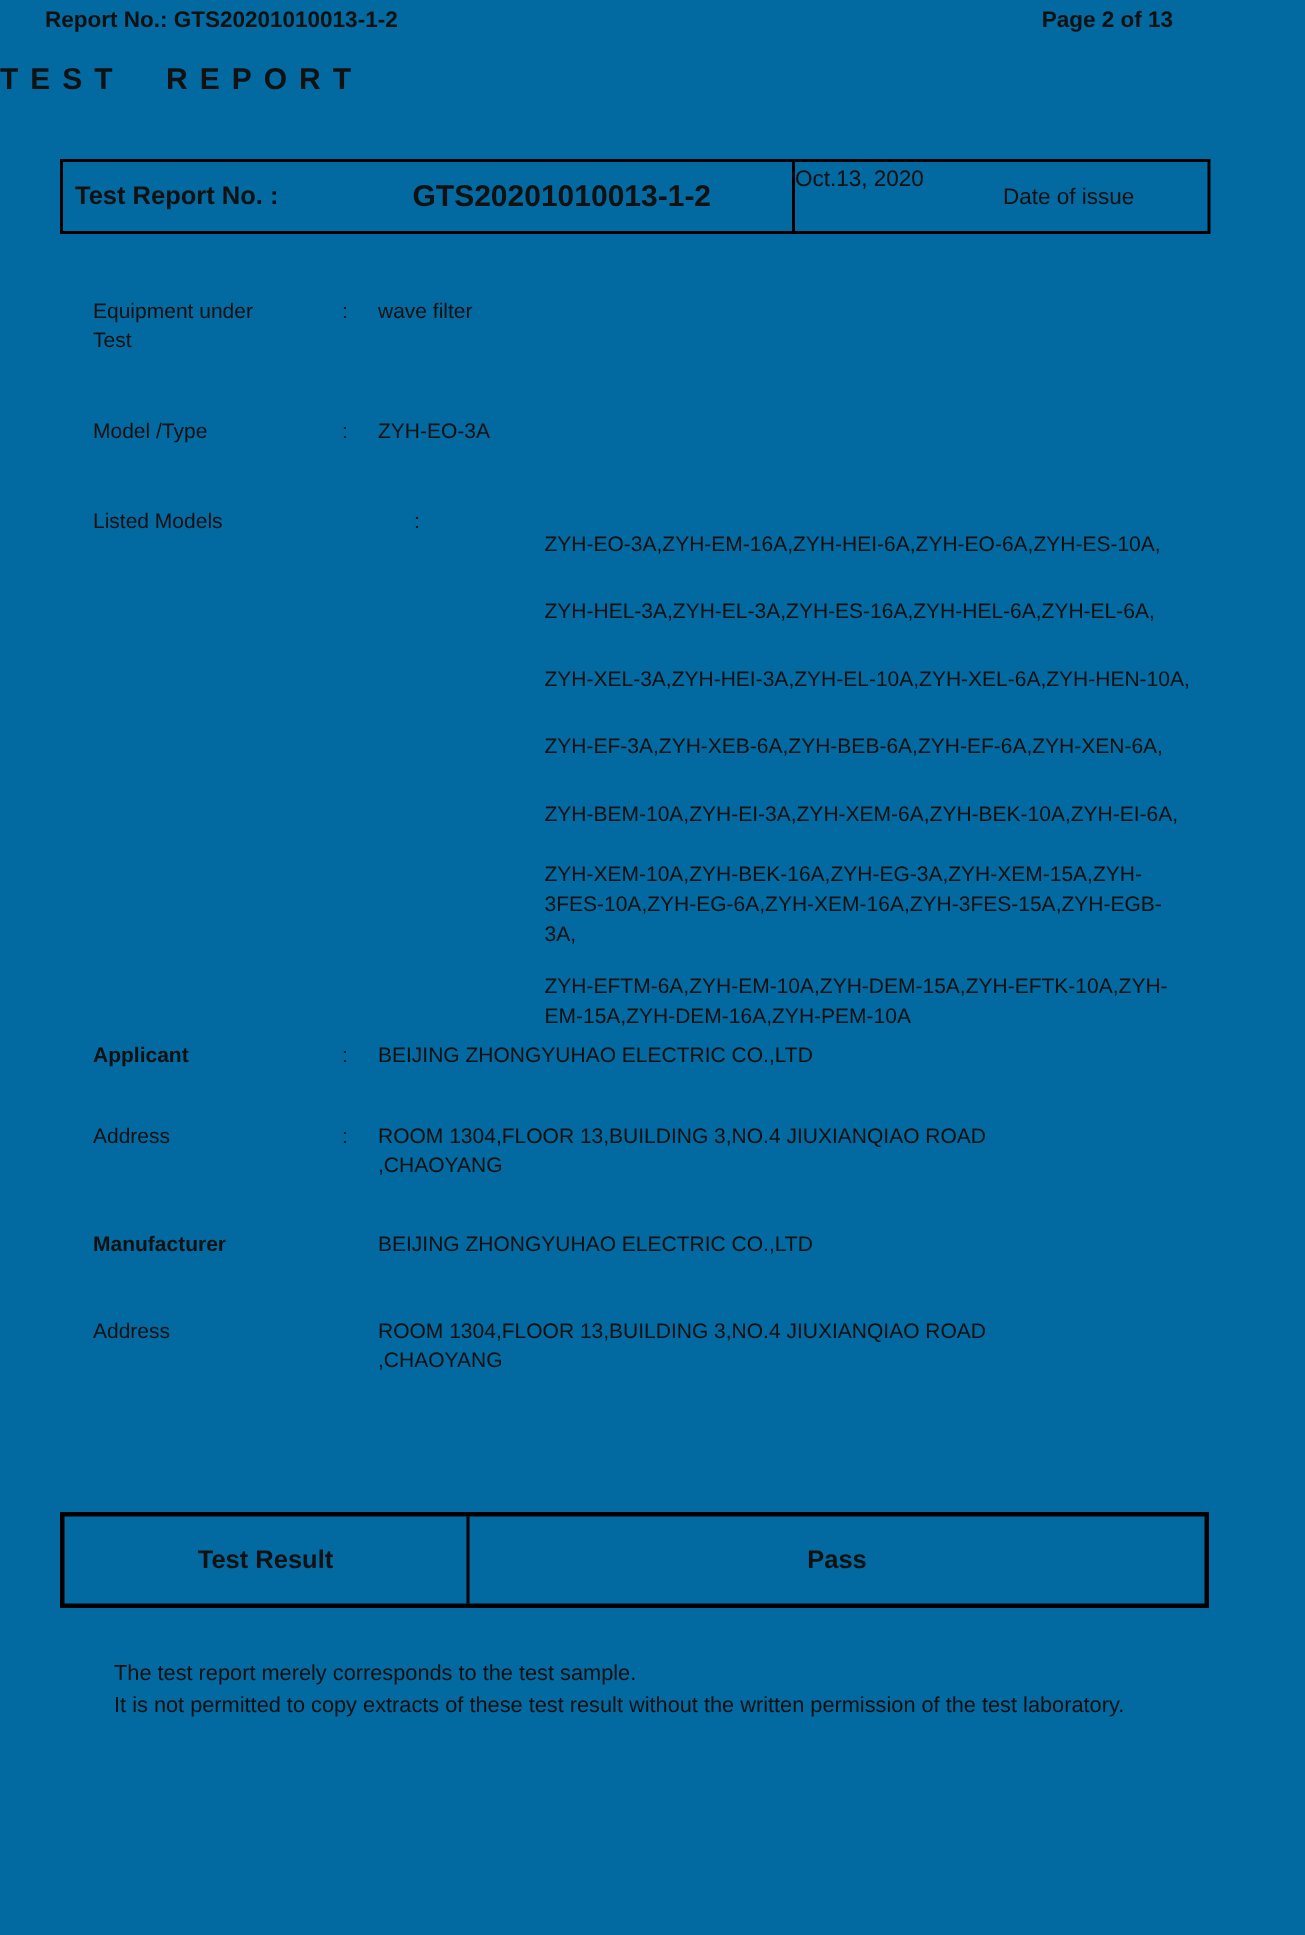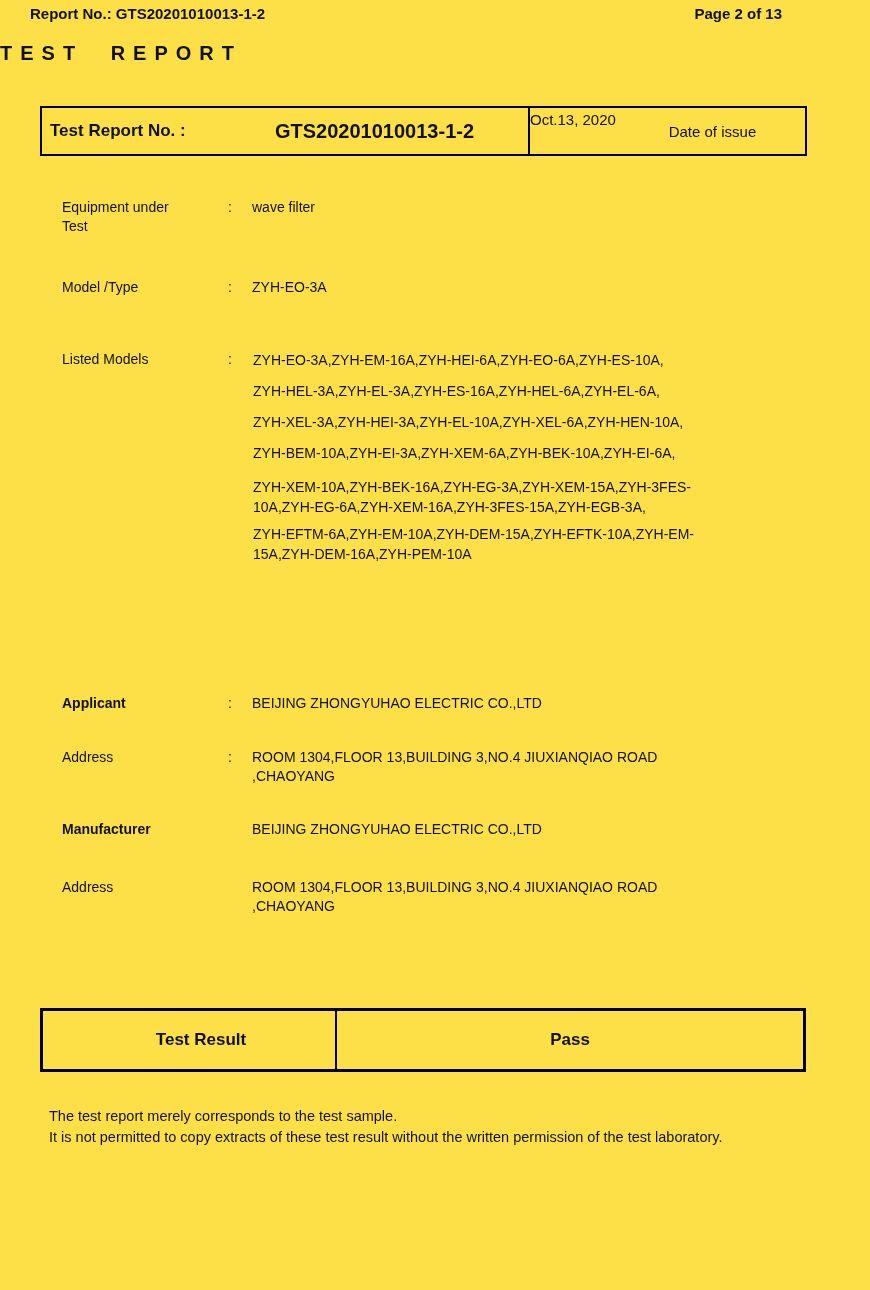--- a/index.html
+++ b/index.html
@@ -4,21 +4,21 @@
 <style>
   html,body{margin:0;padding:0;}
   body{
     width:870px;height:1290px;
     background:#ffffff;
     font-family:"Liberation Sans","DejaVu Sans",sans-serif;
     color:#111;
     position:relative;
     overflow:hidden;
   }
-  .page{position:absolute;inset:0;background:#fde047;}
+  .page{position:absolute;inset:0;background:#0369a1;}
 
   
   .runhead{position:absolute;top:5px;left:0;width:870px;height:20px;}
   .runhead .left{position:absolute;left:30px;top:0;font-size:15px;font-weight:bold;}
   .runhead .right{position:absolute;right:88px;top:0;font-size:15px;font-weight:bold;}
 
   .doc-title{
     position:absolute;top:42px;left:0;width:870px;
     text-align:left;font-size:20px;font-weight:bold;
     letter-spacing:8px;word-spacing:14px;
@@ -41,43 +41,43 @@
   .field-row{
     position:absolute;left:62px;width:748px;
     display:grid;grid-template-columns:166px 24px 1fr;
     font-size:14px;line-height:19px;
   }
   .f-label{max-width:132px;}
   .f-label.bold{font-weight:bold;}
   .f-colon{}
   .f-value{}
   .f-value.addr{max-width:420px;}
-  .models p{margin:1px;max-width:448px;}
+  .models p{margin:15px;max-width:448px;}
   .models p.single{line-height:30px;}
   .models p.multi{line-height:20px;margin-top:7px;}
   .models p.multi.first{margin-top:9px;}
   .row-equipment{top:198px;}
   .row-model{top:278px;}
-  .row-models{top:344px;}
+  .row-models{top:332px;gap:48px;}
   .row-models .f-label,.row-models .f-colon{line-height:30px;}
   .row-applicant{top:694px;}
   .row-address1{top:748px;}
   .row-manufacturer{top:820px;}
   .row-address2{top:878px;}
 
   
   .result-table{
     position:absolute;left:40px;top:1008px;width:760px;height:58px;
     border:3px solid #000;display:flex;
   }
-  .rt-left{width:268px;border-right:2px solid #000;display:flex;align-items:center;justify-content:center;font-size:17px;font-weight:bold;padding-left:24px;}
+  .rt-left{width:268px;border-right:2px solid #000;display:flex;align-items:center;justify-content:center;font-size:17px;font-weight:bold;}
   .rt-right{flex:1;display:flex;align-items:center;justify-content:center;font-size:17px;font-weight:bold;}
 
   
-  .disclaimer{position:absolute;left:49px;top:1106px;width:766px;font-size:14.5px;line-height:21px;}
+  .disclaimer{position:absolute;left:76px;top:1106px;width:766px;font-size:14.5px;line-height:21px;}
   .disclaimer p{margin:0;}
   .disclaimer p.just{text-align:justify;}
 </style>
 </head>
 <body>
 
 <div class="page">
 
   <div class="runhead">
     <span class="left">Report No.: GTS20201010013-1-2</span>
@@ -110,20 +110,21 @@
     <div class="f-value">ZYH-EO-3A</div>
   </div>
 
   <div class="field-row row-models">
     <div class="f-label">Listed Models</div>
     <div class="f-colon">:</div>
     <div class="f-value models">
       <p class="single">ZYH-EO-3A,ZYH-EM-16A,ZYH-HEI-6A,ZYH-EO-6A,ZYH-ES-10A,</p>
       <p class="single">ZYH-HEL-3A,ZYH-EL-3A,ZYH-ES-16A,ZYH-HEL-6A,ZYH-EL-6A,</p>
       <p class="single">ZYH-XEL-3A,ZYH-HEI-3A,ZYH-EL-10A,ZYH-XEL-6A,ZYH-HEN-10A,</p>
+      <p class="single">ZYH-EF-3A,ZYH-XEB-6A,ZYH-BEB-6A,ZYH-EF-6A,ZYH-XEN-6A,</p>
       <p class="single">ZYH-BEM-10A,ZYH-EI-3A,ZYH-XEM-6A,ZYH-BEK-10A,ZYH-EI-6A,</p>
       <p class="multi first">ZYH-XEM-10A,ZYH-BEK-16A,ZYH-EG-3A,ZYH-XEM-15A,ZYH-3FES-10A,ZYH-EG-6A,ZYH-XEM-16A,ZYH-3FES-15A,ZYH-EGB-3A,</p>
       <p class="multi">ZYH-EFTM-6A,ZYH-EM-10A,ZYH-DEM-15A,ZYH-EFTK-10A,ZYH-EM-15A,ZYH-DEM-16A,ZYH-PEM-10A</p>
     </div>
   </div>
 
   <div class="field-row row-applicant">
     <div class="f-label bold">Applicant</div>
     <div class="f-colon">:</div>
     <div class="f-value">BEIJING ZHONGYUHAO ELECTRIC CO.,LTD</div>

